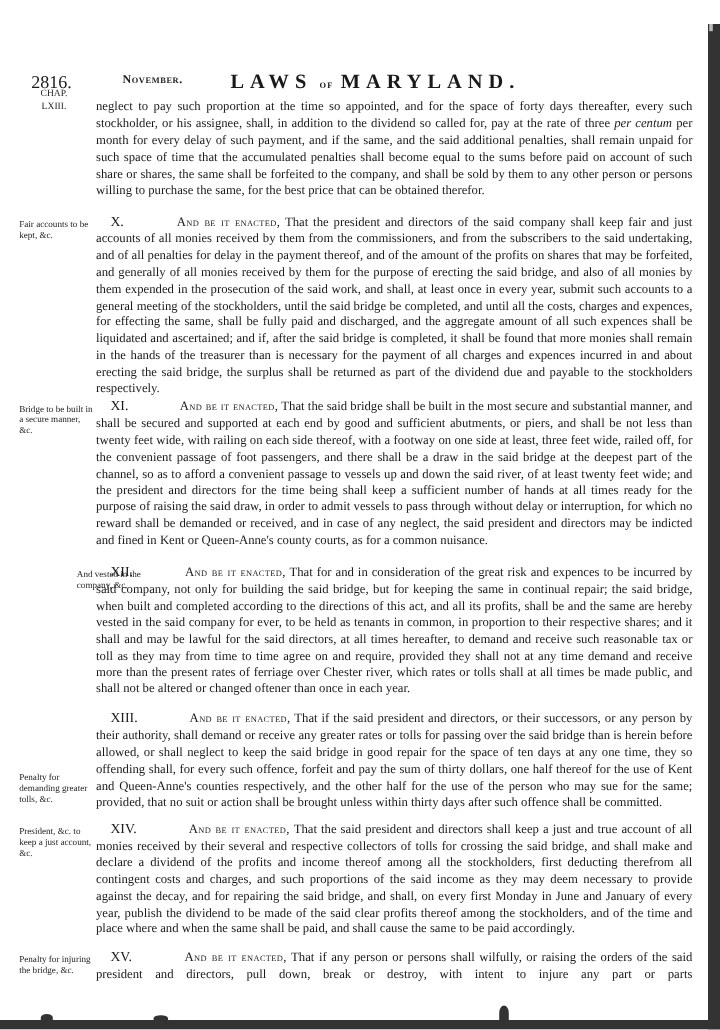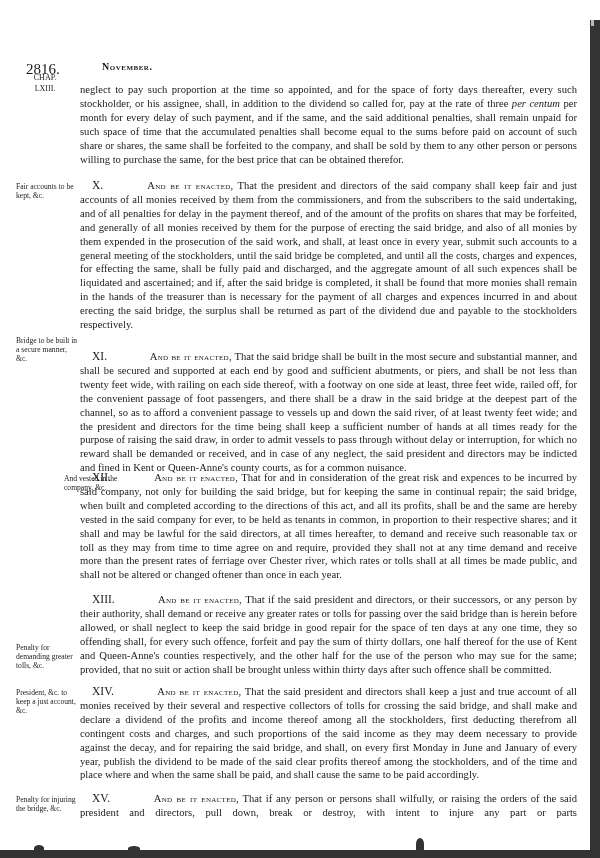--- a/index.html
+++ b/index.html
@@ -53,37 +53,40 @@
 <div class="bottom-edge"></div>
 <div class="bump" style="left:34px;top:845px;width:10px;height:6px;"></div>
 <div class="bump" style="left:128px;top:846px;width:12px;height:5px;"></div>
 <div class="bump" style="left:416px;top:838px;width:8px;height:12px;"></div>
 
 <div class="page">
 
   <div class="header">
     <span class="hdr-year">2816.</span>
     <span class="hdr-month">November.</span>
+    <span class="hdr-title">
+      <span>LAWS</span><span class="of">of</span><span>MARYLAND.</span>
+    </span>
   </div>
 
   <div class="margin chap" style="top:72px;">
     <div>CHAP.</div>
     <div>LXIII.</div>
   </div>
   <div class="body-text" style="top:83px;">
     <p><span>neglect to pay such proportion at the time so appointed, and for the space of forty days thereafter, every such stockholder, or his assignee, shall, in addition to the dividend so called for, pay at the rate of three </span><span class="italic">per centum</span><span> per month for every delay of such payment, and if the same, and the said additional penalties, shall remain unpaid for such space of time that the accumulated penalties shall become equal to the sums before paid on account of such share or shares, the same shall be forfeited to the company, and shall be sold by them to any other person or persons willing to purchase the same, for the best price that can be obtained therefor.</span></p>
   </div>
 
   <div class="margin" style="top:182px;">Fair accounts to be kept, &amp;c.</div>
   <div class="body-text" style="top:179px;">
     <p><span class="sec-num">X.</span> <span class="sec-lead">And be it enacted,</span> <span>That the president and directors of the said company shall keep fair and just accounts of all monies received by them from the commissioners, and from the subscribers to the said undertaking, and of all penalties for delay in the payment thereof, and of the amount of the profits on shares that may be forfeited, and generally of all monies received by them for the purpose of erecting the said bridge, and also of all monies by them expended in the prosecution of the said work, and shall, at least once in every year, submit such accounts to a general meeting of the stockholders, until the said bridge be completed, and until all the costs, charges and expences, for effecting the same, shall be fully paid and discharged, and the aggregate amount of all such expences shall be liquidated and ascertained; and if, after the said bridge is completed, it shall be found that more monies shall remain in the hands of the treasurer than is necessary for the payment of all charges and expences incurred in and about erecting the said bridge, the surplus shall be returned as part of the dividend due and payable to the stockholders respectively.</span></p>
   </div>
 
   <div class="margin" style="top:336px;">Bridge to be built in a secure manner, &amp;c.</div>
-  <div class="body-text" style="top:350px;">
+  <div class="body-text" style="top:333px;">
     <p><span class="sec-num">XI.</span> <span class="sec-lead">And be it enacted,</span> <span>That the said bridge shall be built in the most secure and substantial manner, and shall be secured and supported at each end by good and sufficient abutments, or piers, and shall be not less than twenty feet wide, with railing on each side thereof, with a footway on one side at least, three feet wide, railed off, for the convenient passage of foot passengers, and there shall be a draw in the said bridge at the deepest part of the channel, so as to afford a convenient passage to vessels up and down the said river, of at least twenty feet wide; and the president and directors for the time being shall keep a sufficient number of hands at all times ready for the purpose of raising the said draw, in order to admit vessels to pass through without delay or interruption, for which no reward shall be demanded or received, and in case of any neglect, the said president and directors may be indicted and fined in Kent or Queen-Anne's county courts, as for a common nuisance.</span></p>
   </div>
 
   <div class="margin" style="top:474px;margin-left:48px;">And vested in the company, &amp;c.</div>
   <div class="body-text" style="top:471px;">
     <p><span class="sec-num">XII.</span> <span class="sec-lead">And be it enacted,</span> <span>That for and in consideration of the great risk and expences to be incurred by said company, not only for building the said bridge, but for keeping the same in continual repair; the said bridge, when built and completed according to the directions of this act, and all its profits, shall be and the same are hereby vested in the said company for ever, to be held as tenants in common, in proportion to their respective shares; and it shall and may be lawful for the said directors, at all times hereafter, to demand and receive such reasonable tax or toll as they may from time to time agree on and require, provided they shall not at any time demand and receive more than the present rates of ferriage over Chester river, which rates or tolls shall at all times be made public, and shall not be altered or changed oftener than once in each year.</span></p>
   </div>
 
   <div class="margin" style="top:616px;margin-top:27px;">Penalty for demanding greater tolls, &amp;c.</div>
   <div class="body-text" style="top:593px;">

